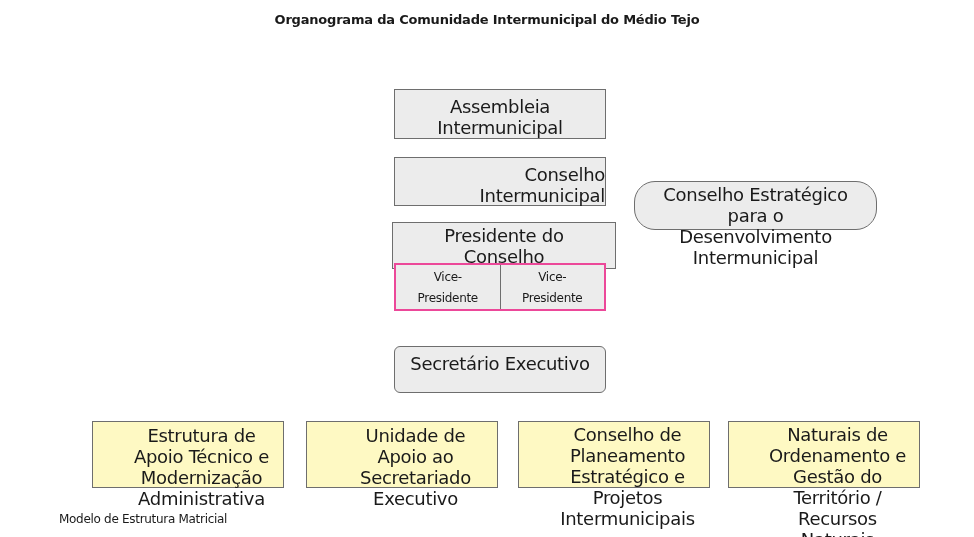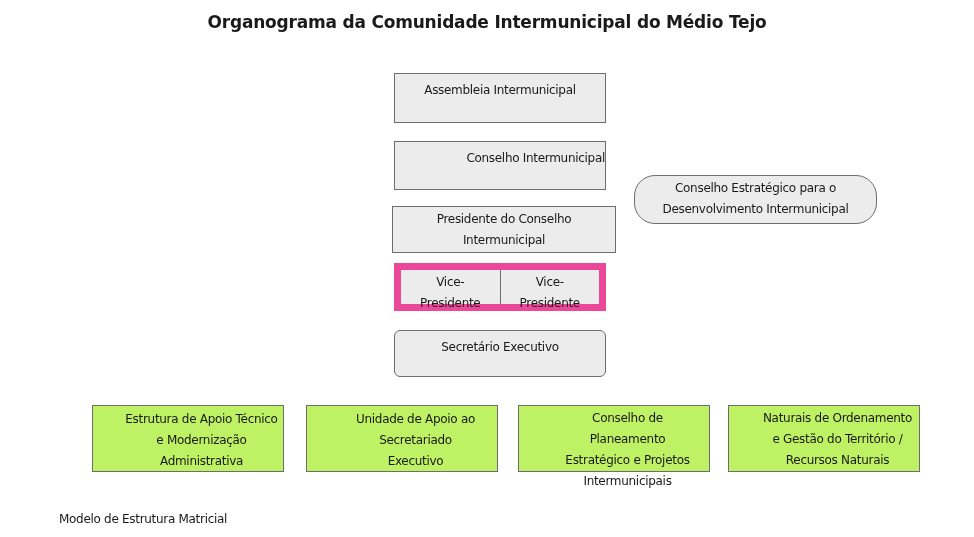--- a/index.html
+++ b/index.html
@@ -3,31 +3,32 @@
 <meta charset="utf-8">
 <style>
   html, body { margin: 0; padding: 0; }
   body {
     width: 974px; height: 537px; position: relative; background: #ffffff;
     font-family: "DejaVu Sans", "Liberation Sans", sans-serif; color: #1a1a1a;
     overflow: hidden;
   }
   .title {
     position: absolute; left: 0; width: 974px; top: 12px; text-align: center;
-    font-size: 17px; font-weight: bold; letter-spacing: -0.2px;
+    font-size: 13px; font-weight: bold; letter-spacing: -0.2px;
   }
   .box {
     position: absolute; box-sizing: border-box; border: 1px solid #6e6e6e;
-    background: #ececec; font-size: 12px; line-height: 21px; text-align: center;
+    background: #ececec; font-size: 18px; line-height: 21px; text-align: center;
     letter-spacing: -0.3px;
+    margin-top: 16px;
   }
   .box .txt { display: block; padding-top: 6px; }
-  .box.green { background: #bef264; padding-left: 27px; }
+  .box.green { background: #fef9c3; padding-left: 27px; }
   .vp-row { position: absolute; box-sizing: border-box; display: flex;
-            border: 7px solid #ec4899; background: #ececec; }
+            border: 2px solid #ec4899; background: #ececec; }
   .vp { flex: 1; font-size: 12px; line-height: 21px; text-align: center;
         padding-top: 2px; letter-spacing: -0.3px; }
   .vp + .vp { border-left: 1px solid #6e6e6e; }
   .caption { position: absolute; left: 46px; top: 512px; font-size: 12px; letter-spacing: -0.3px; margin-left: 13px; }
 </style>
 </head>
 <body>
 
 <div class="title">Organograma da Comunidade Intermunicipal do Médio Tejo</div>
 
@@ -45,21 +46,21 @@
 
 <div class="vp-row" style="left:394px; top:263px; width:212px; height:48px;">
   <div class="vp" style="padding-left:8px;padding-right:8px;">Vice-Presidente</div>
   <div class="vp" style="padding-left:8px;padding-right:8px;">Vice-Presidente</div>
 </div>
 
 <div class="box" style="left:394px; top:330px; width:212px; height:47px;border-radius:6px;">
   <span class="txt">Secretário Executivo</span>
 </div>
 
-<div class="box" style="left:634px; top:175px; width:243px; height:49px;border-radius:21px;">
+<div class="box" style="left:634px; top:165px; width:243px; height:49px;border-radius:21px;">
   <span class="txt" style="padding:2px 14px 0;">Conselho Estratégico para o Desenvolvimento Intermunicipal</span>
 </div>
 
 <div class="box green" style="left:92px; top:405px; width:192px; height:67px;">
   <span class="txt" style="padding:3px 4px 0;">Estrutura de Apoio Técnico e Modernização Administrativa</span>
 </div>
 
 <div class="box green" style="left:306px; top:405px; width:192px; height:67px;">
   <span class="txt" style="padding:3px 20px 0;">Unidade de Apoio ao Secretariado Executivo</span>
 </div>

